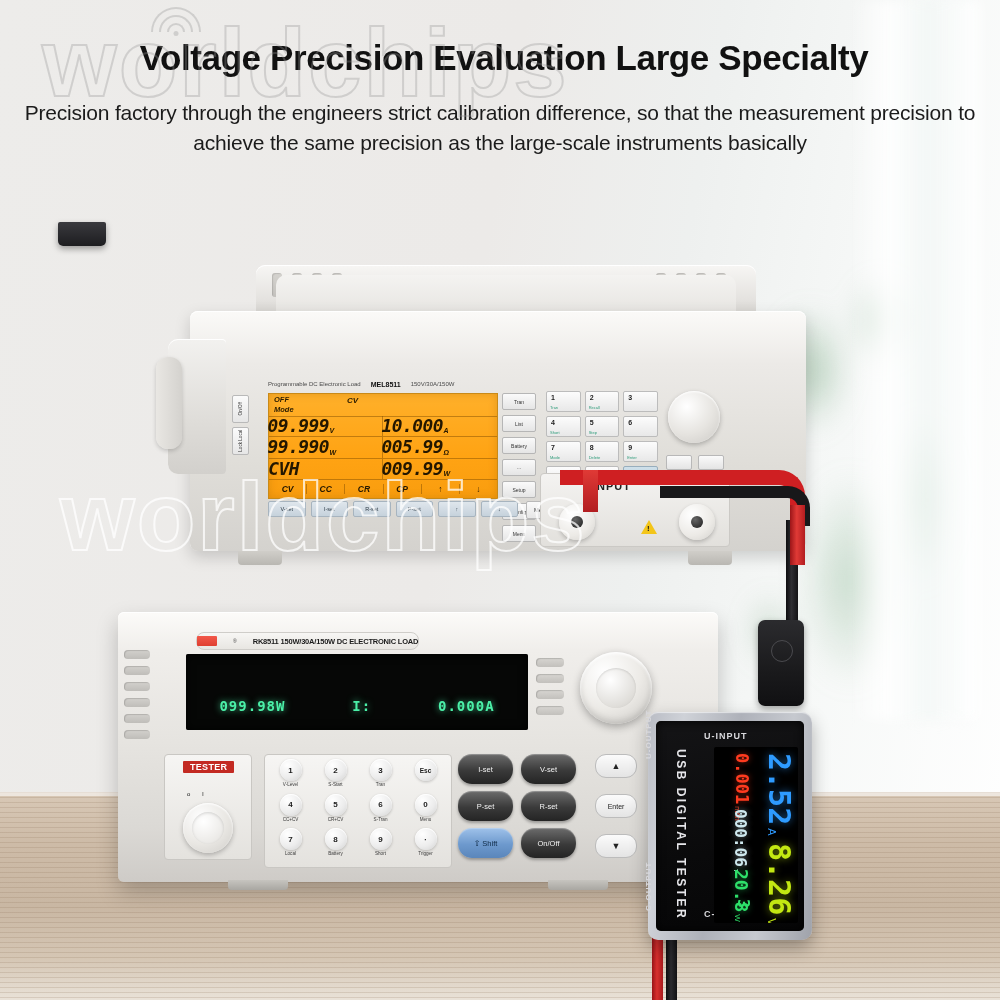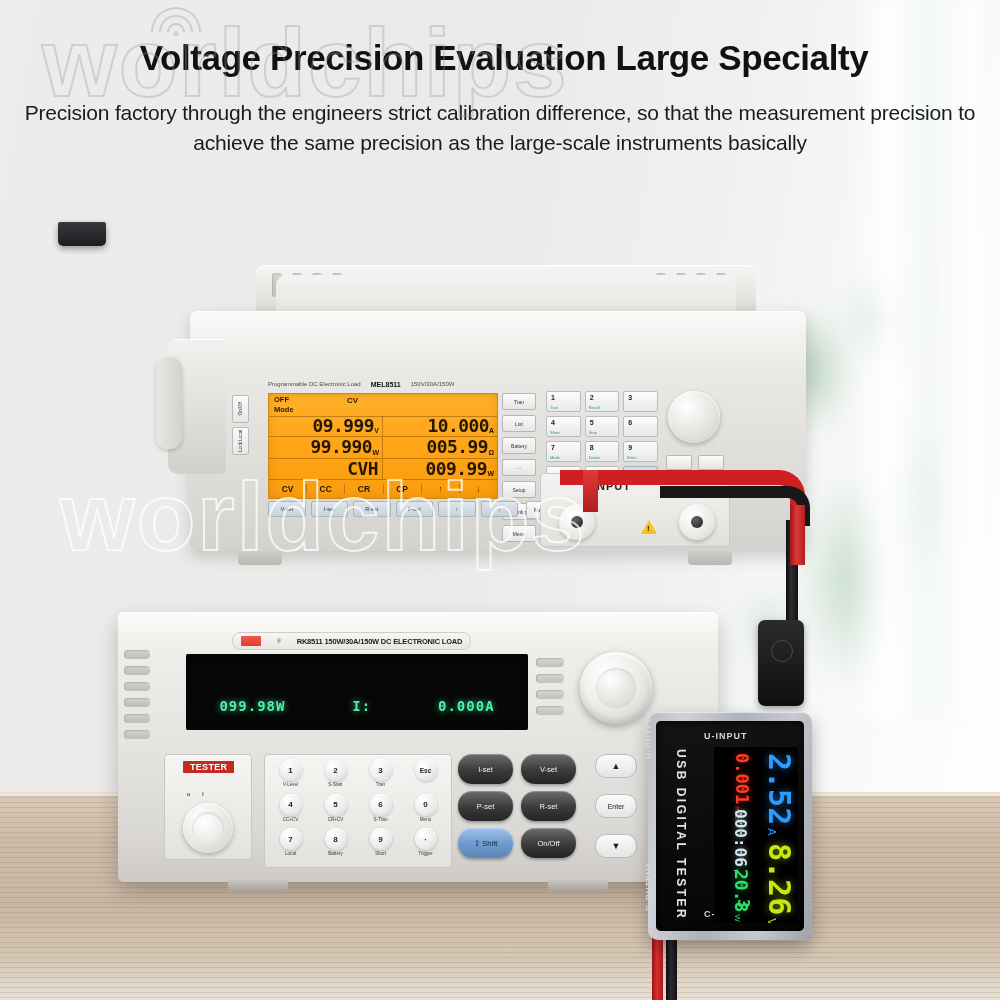--- a/index.html
+++ b/index.html
@@ -64,28 +64,28 @@
   .tu-foot{position:absolute;top:286px;width:44px;height:14px;border-radius:0 0 4px 4px;
     background:linear-gradient(180deg,#d0cec9,#b9b7b2);}
 
   .tu-caption{position:absolute;left:100px;top:112px;width:262px;height:14px;
     display:flex;align-items:center;gap:10px;font-size:6px;color:#4a4a4a;white-space:nowrap;}
   .tu-caption .model{font-weight:bold;font-size:7px;color:#111;}
 
   
   .lcd{position:absolute;left:100px;top:128px;width:228px;height:104px;
     background:linear-gradient(180deg,#ffb02a,#ffa313 60%,#f99d0e);
-    border:1px solid #c98a18;box-shadow:inset 0 0 8px rgba(150,90,0,.28);}
+    border:1px solid #c98a18;box-shadow:inset 0 0 8px rgba(150,90,0,.28);font-style:italic;}
   .lcd-top{position:absolute;left:0;top:0;width:100%;height:22px;border-bottom:1px solid rgba(120,70,0,.45);}
   .lcd-mode{position:absolute;left:5px;top:1px;font-size:7.5px;line-height:9.5px;color:#2a1c00;font-weight:bold;}
   .lcd-cv{position:absolute;left:78px;top:2px;font-size:8px;color:#2a1c00;font-weight:bold;}
   .lcd-grid{position:absolute;left:0;top:22px;width:100%;height:64px;display:grid;
     grid-template-columns:1fr 1fr;grid-template-rows:1fr 1fr 1fr;}
   .lcd-cell{position:relative;border-right:1px solid rgba(120,70,0,.45);border-bottom:1px solid rgba(120,70,0,.45);
-    display:flex;align-items:center;justify-content:flex-end;padding-right:3px;}
+    display:flex;align-items:center;padding-right:3px;}
   .lcd-cell:nth-child(2n){border-right:none;}
   .lcd-num{font-family:"DejaVu Sans Mono",monospace;font-size:17px;font-weight:bold;color:#241700;
     letter-spacing:-.5px;transform:scaleX(1.05);}
   .lcd-unit{font-size:7px;color:#241700;margin-left:2px;font-weight:bold;align-self:flex-end;margin-bottom:2px;}
   .lcd-bar{position:absolute;left:0;bottom:0;width:100%;height:18px;display:flex;align-items:center;}
   .lcd-bseg{flex:1;text-align:center;font-size:8.5px;font-weight:bold;color:#241700;border-right:1px solid rgba(120,70,0,.45);}
   .lcd-bseg:last-child{border-right:none;}
 
   
   .tu-vbtn{position:absolute;width:15px;height:26px;border-radius:2px;
@@ -138,21 +138,21 @@
 
   
   #bot-unit{position:absolute;left:118px;top:612px;width:600px;height:290px;z-index:5;}
   .bu-body{position:absolute;left:0;top:0;width:600px;height:270px;border-radius:6px;
     background:linear-gradient(180deg,#fcfbf9 0%,#f0eeeb 14%,#e6e4e0 48%,#dbd9d5 80%,#cecbc7 100%);
     box-shadow:0 10px 22px rgba(0,0,0,.22),inset 0 1px 0 #fff;}
   .bu-ventcol{position:absolute;left:6px;top:38px;width:26px;height:90px;display:flex;flex-direction:column;gap:7px;}
   .bu-ventcol i{height:9px;border-radius:4px;background:linear-gradient(180deg,#d3d1cd,#bfbdb9);
     box-shadow:inset 1px 1px 1px rgba(0,0,0,.15);}
   .bu-logo{position:absolute;left:78px;top:20px;height:16px;display:flex;align-items:center;gap:16px;
-    background:linear-gradient(180deg,#f7f6f4,#e8e6e2);border:1px solid #cfcdc9;border-radius:8px;padding:0 8px;margin-left:36px;}
+    background:linear-gradient(180deg,#f7f6f4,#e8e6e2);border:1px solid #cfcdc9;border-radius:8px;padding:0 0;}
   .bu-logo .sq{width:20px;height:10px;background:linear-gradient(180deg,#f2584a,#df3f30);border-radius:1px;}
   .bu-logo .r{font-size:5px;color:#444;vertical-align:super;}
   .bu-logo .txt{font-size:7.5px;font-weight:bold;color:#1b1b1b;white-space:nowrap;letter-spacing:-.2px;}
   .vfd{position:absolute;left:68px;top:42px;width:342px;height:76px;background:#060706;
     border-radius:2px;box-shadow:inset 0 0 10px rgba(0,0,0,.9);}
   .vfd-r1{position:absolute;left:0;top:12px;width:100%;display:flex;justify-content:space-around;}
   .vfd-r2{position:absolute;left:0;top:44px;width:100%;display:flex;justify-content:space-around;align-items:center;}
   .vfd-seg{font-family:"DejaVu Sans Mono",monospace;font-size:24px;font-weight:bold;color:#4bf0a8;
     text-shadow:0 0 7px rgba(75,240,168,.75);letter-spacing:1px;}
   .vfd-seg.sm{font-size:14px;text-align:center;}

